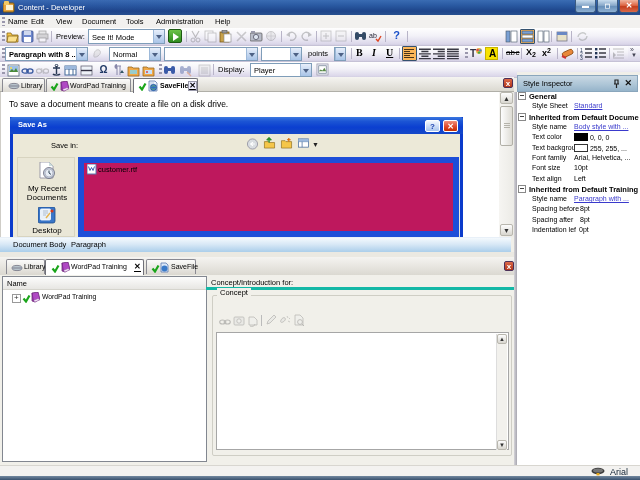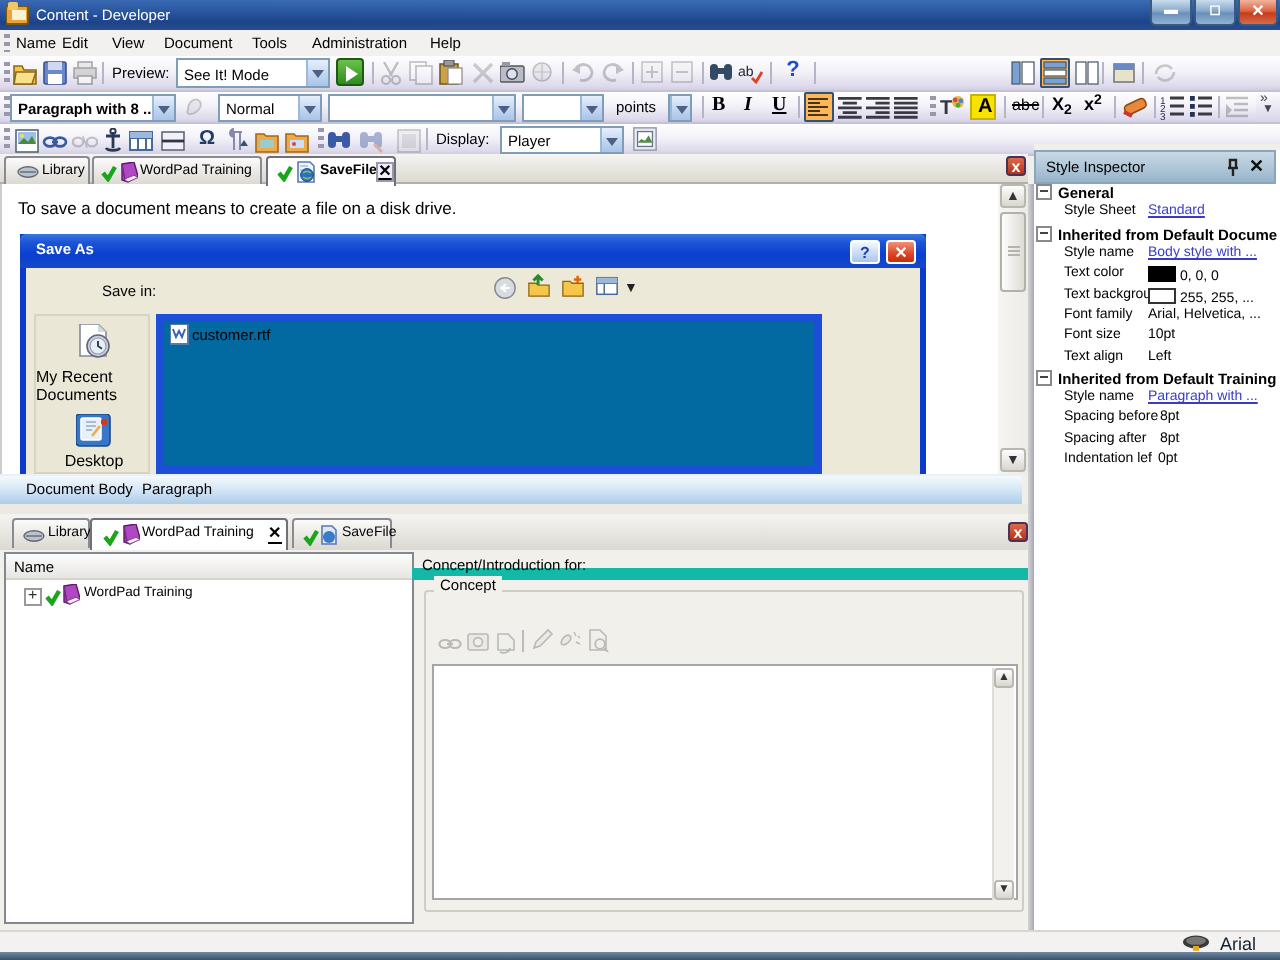--- a/index.html
+++ b/index.html
@@ -55,26 +55,26 @@
 #status{left:0;top:465px;width:640px;height:11px;background:#f3f2f0;border-top:1px solid #d8d6d0}
 #strip{left:0;top:476px;width:640px;height:4px;background:linear-gradient(180deg,#72889f,#39516e)}
 
 #dlg{left:10px;top:117px;width:453px;height:120px;background:#ece9d8;border-left:3px solid #0b3bcb;border-right:3px solid #0b3bcb}
 #dlgtitle{position:absolute;left:-3px;top:0;width:453px;height:17px;border-radius:3px 3px 0 0;background:linear-gradient(180deg,#3a77e0 0%,#1c55d4 25%,#0b3fd0 60%,#1548c8 100%);color:#fff;font-weight:bold}
 .dbtn{position:absolute;top:3px;width:15px;height:12px;border:1px solid #fff;border-radius:2px;color:#fff;text-align:center;font-size:8px;line-height:11px;font-weight:bold}
 #dhelp{background:linear-gradient(180deg,#f4f8ff,#a8c4ee);color:#1a3fae}
 #dclose{background:linear-gradient(180deg,#f0907c,#dd4426 60%,#c23000)}
 .dico{position:absolute;width:13px;height:12px}
 #places{position:absolute;left:4px;top:40px;width:58px;height:80px;background:#eae7d7;border:1px solid #d8d4c0}
-#flist{position:absolute;left:65px;top:40px;width:333px;height:80px;background:#0369a1;border:4px solid #1d4ed8}
+#flist{position:absolute;left:65px;top:40px;width:381px;height:80px;background:#be185d;border:6px solid #1d4ed8}
 
 .tbtn{position:absolute;border:1px solid transparent;border-radius:1px}
 .tbtn.sel{background:#fdb759;border-color:#34516f}
 
-#concepthdr{left:206px;top:275px;width:308px;height:15px;border-bottom:6px solid #14b8a6}
+#concepthdr{left:206px;top:275px;width:308px;height:15px;border-bottom:3px solid #14b8a6}
 #fieldset{left:212px;top:295px;width:300px;height:161px;border:1px solid #cfcec5;border-radius:2px}
 #ctext{left:216px;top:332px;width:293px;height:118px;background:#fff;border:1px solid #a6a6a6}
 .cico{position:absolute;width:12px;height:12px;opacity:.35;filter:grayscale(1)}
 </style></head>
 <body>
 
 <div class="abs" id="title">
   <svg class="abs" style="left:3px;top:1px" width="12" height="12" viewBox="0 0 12 12">
       <rect x="0" y="2" width="11" height="9" rx="1" fill="#e8a33d" stroke="#7a5a10" stroke-width="1"></rect>
       <rect x="1" y="0" width="5" height="4" rx="1" fill="#f4c866"></rect>
@@ -443,21 +443,21 @@
     </svg>
 <span class="abs" style="left:299px;top:24px;font-size:7px;color:#222">▼</span>
 <div id="places">
   <svg class="abs" style="left:21px;top:4px" width="17" height="20" viewBox="0 0 17 20">
         <path d="M1 0h9l4 4v12H1z" fill="#fff" stroke="#889" stroke-width=".8"></path>
         <path d="M10 0l4 4h-4z" fill="#cdd"></path>
         <circle cx="10" cy="11" r="5.5" fill="#c8d4e4" stroke="#667" stroke-width=".8"></circle>
         <circle cx="10" cy="11" r="4" fill="#e8eef6" stroke="#99a" stroke-width=".6"></circle>
         <path d="M10 8.5V11l2 1.4" stroke="#345" stroke-width="1" fill="none"></path>
       </svg>
-  <div class="abs" style="left:0;top:26px;width:58px;font-size:8px;line-height:9px">My Recent<br>Documents</div>
+  <div class="abs" style="left:0;top:26px;width:58px;text-align:center;font-size:8px;line-height:9px">My Recent<br>Documents</div>
   <svg class="abs" style="left:20px;top:49px" width="19" height="18" viewBox="0 0 19 18">
         <rect x="0" y="0" width="17" height="16" rx="2" fill="#3a76c8" stroke="#1a4a8a" stroke-width=".8"></rect>
         <rect x="2.5" y="2" width="10" height="11" rx="1" fill="#e8f0fa" stroke="#fff" stroke-width=".8"></rect>
         <path d="M5 4h5M5 6h5M5 8h3" stroke="#9ab" stroke-width=".7"></path>
         <circle cx="14" cy="4" r="1.6" fill="#d43a1a"></circle>
         <path d="M12 6l-4 5" stroke="#e8b24a" stroke-width="1.4"></path>
       </svg>
   <div class="abs" style="left:0;top:68px;width:58px;text-align:center;font-size:8px">Desktop</div>
 </div>
 <div id="flist">

